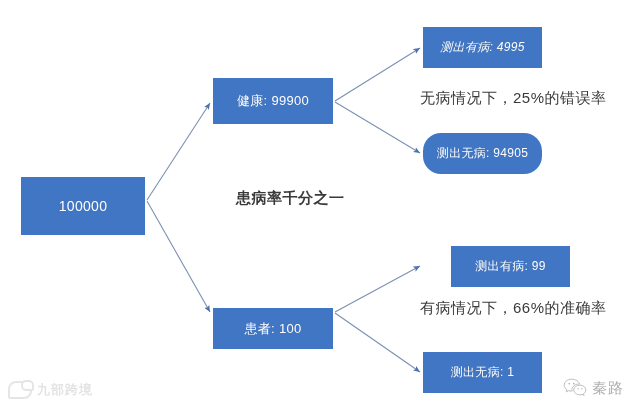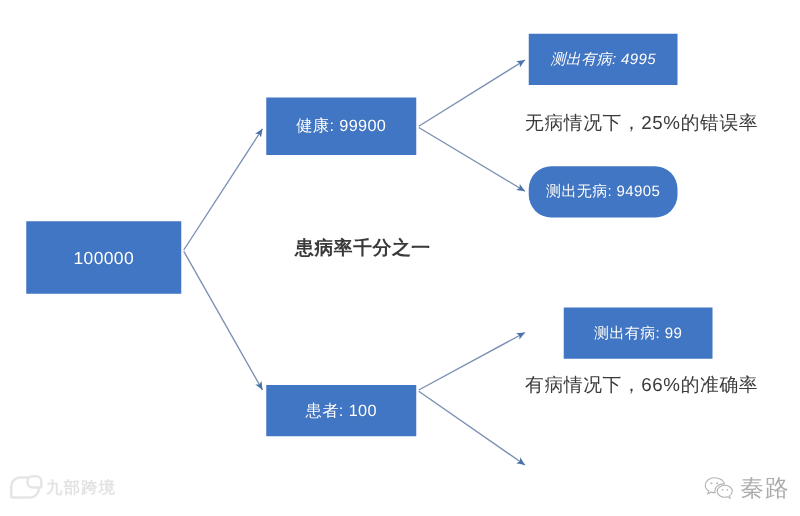--- a/index.html
+++ b/index.html
@@ -67,21 +67,21 @@
   .watermark.left  { left: 8px;  top: 381px; opacity: 0.16; }
   .watermark.right { left: 563px; top: 378px; opacity: 0.55; }
 
   .wm-text-left {
     font-size: 13px;
     color: #555;
     font-weight: bold;
     letter-spacing: 1px;
   }
   .wm-text-right {
-    font-size: 19px;
+    font-size: 15px;
     color: #6a6a6a;
     letter-spacing: 1px;
   }
   .wm-logo-left {
     width: 20px; height: 14px;
     border: 2px solid #666;
     border-radius: 8px 8px 8px 2px;
     position: relative;
   }
   .wm-logo-left::after {
@@ -121,20 +121,21 @@
   <div class="node healthy">健康: 99900</div>
 
   <div class="node patient">患者: 100</div>
 
   <div class="node leaf leaf-a">测出有病: 4995</div>
 
   <div class="node leaf leaf-b">测出无病: 94905</div>
 
   <div class="node leaf leaf-c">测出有病: 99</div>
 
+  <div class="node leaf leaf-d">测出无病: 1</div>
 
   <div class="caption prevalence">患病率千分之一</div>
 
   <div class="caption fpr">无病情况下，25%的错误率</div>
 
   <div class="caption tpr">有病情况下，66%的准确率</div>
 
   <div class="watermark left">
     <span class="wm-logo-left"></span>
     <span class="wm-text-left">九部跨境</span>

